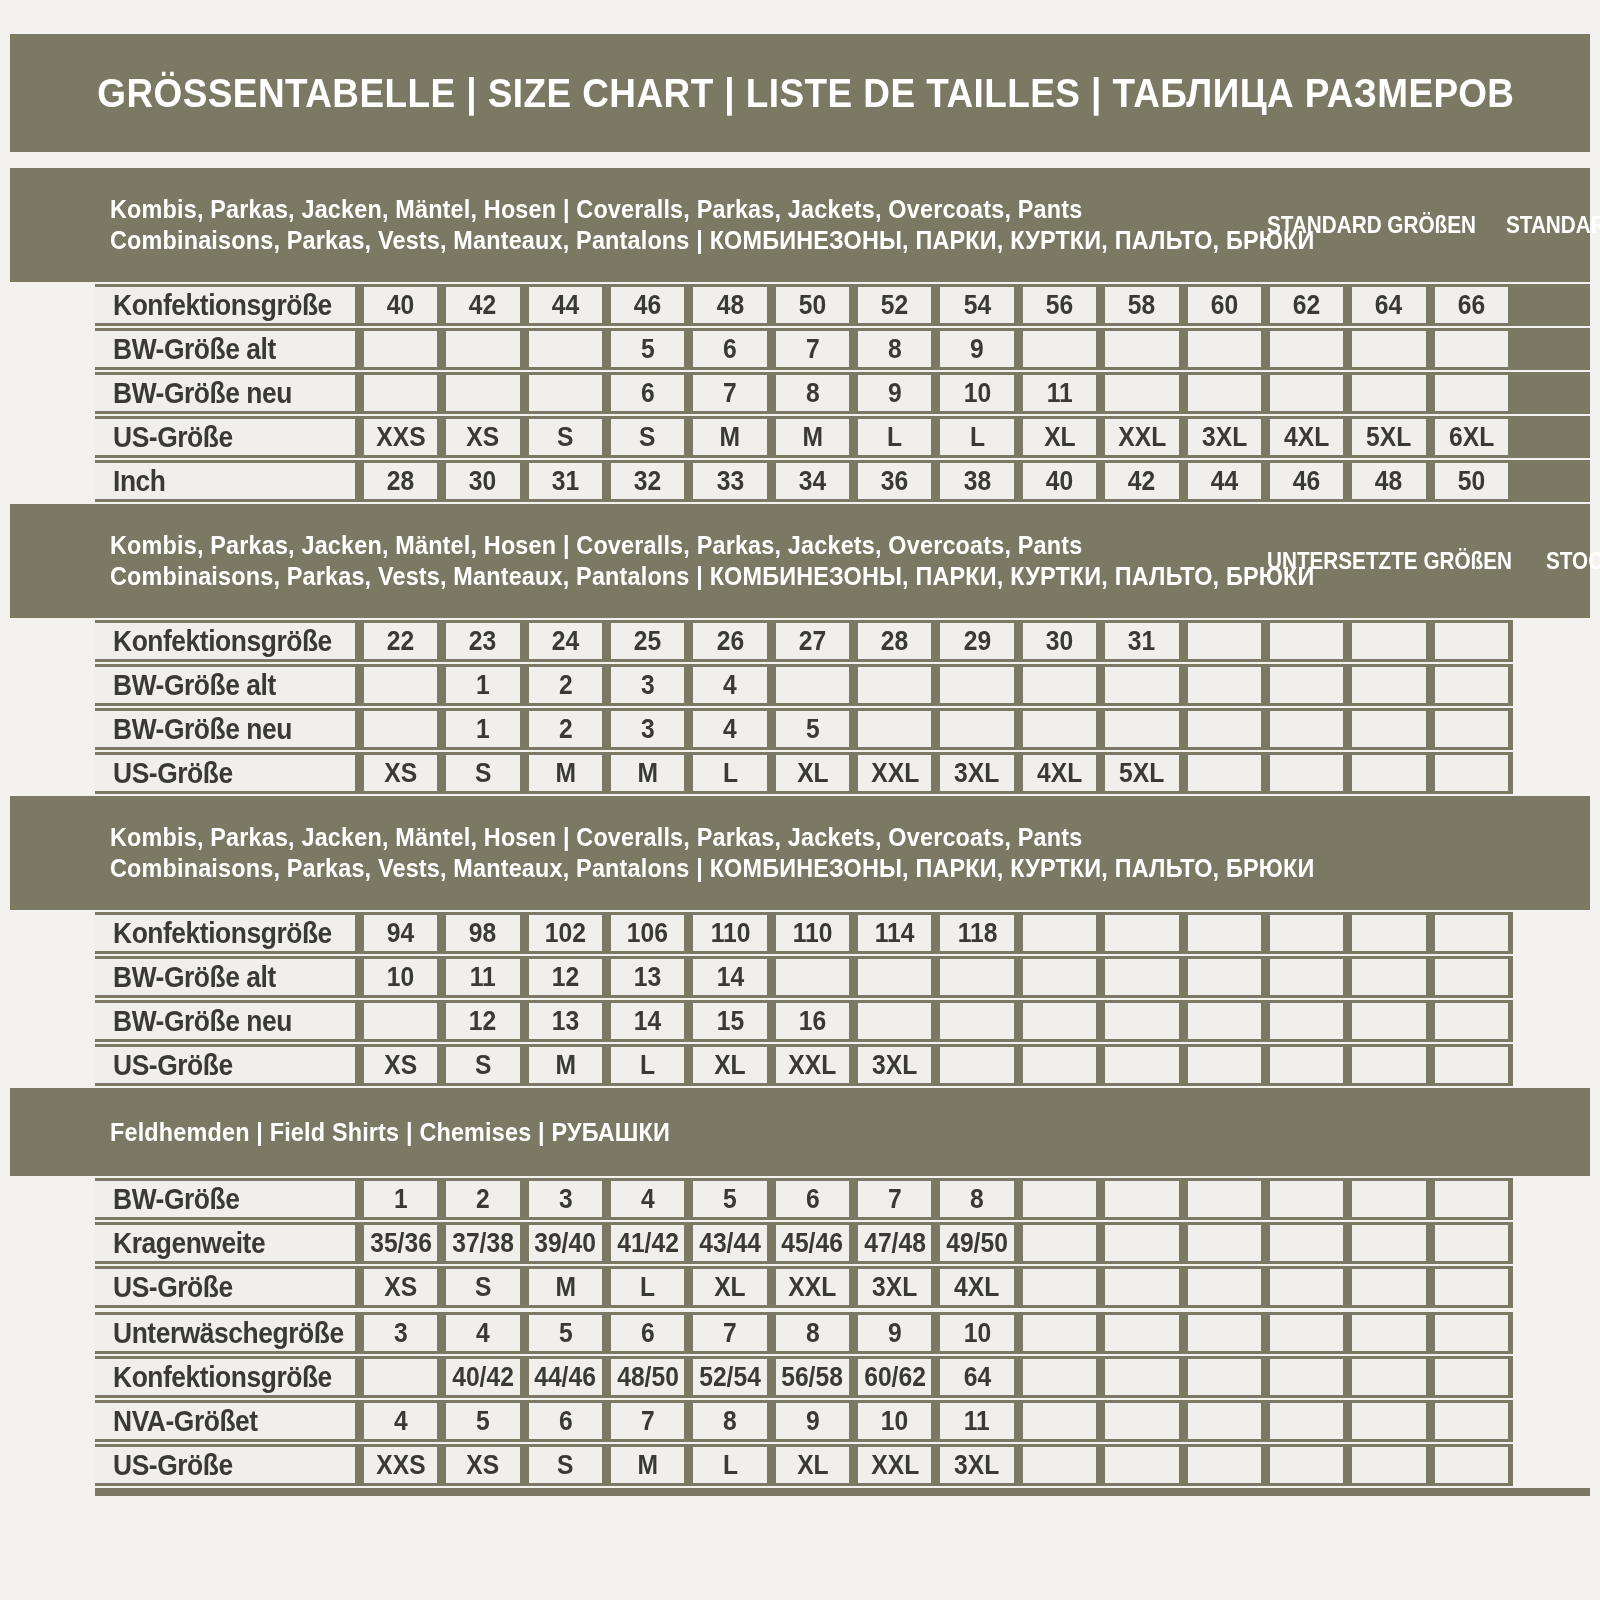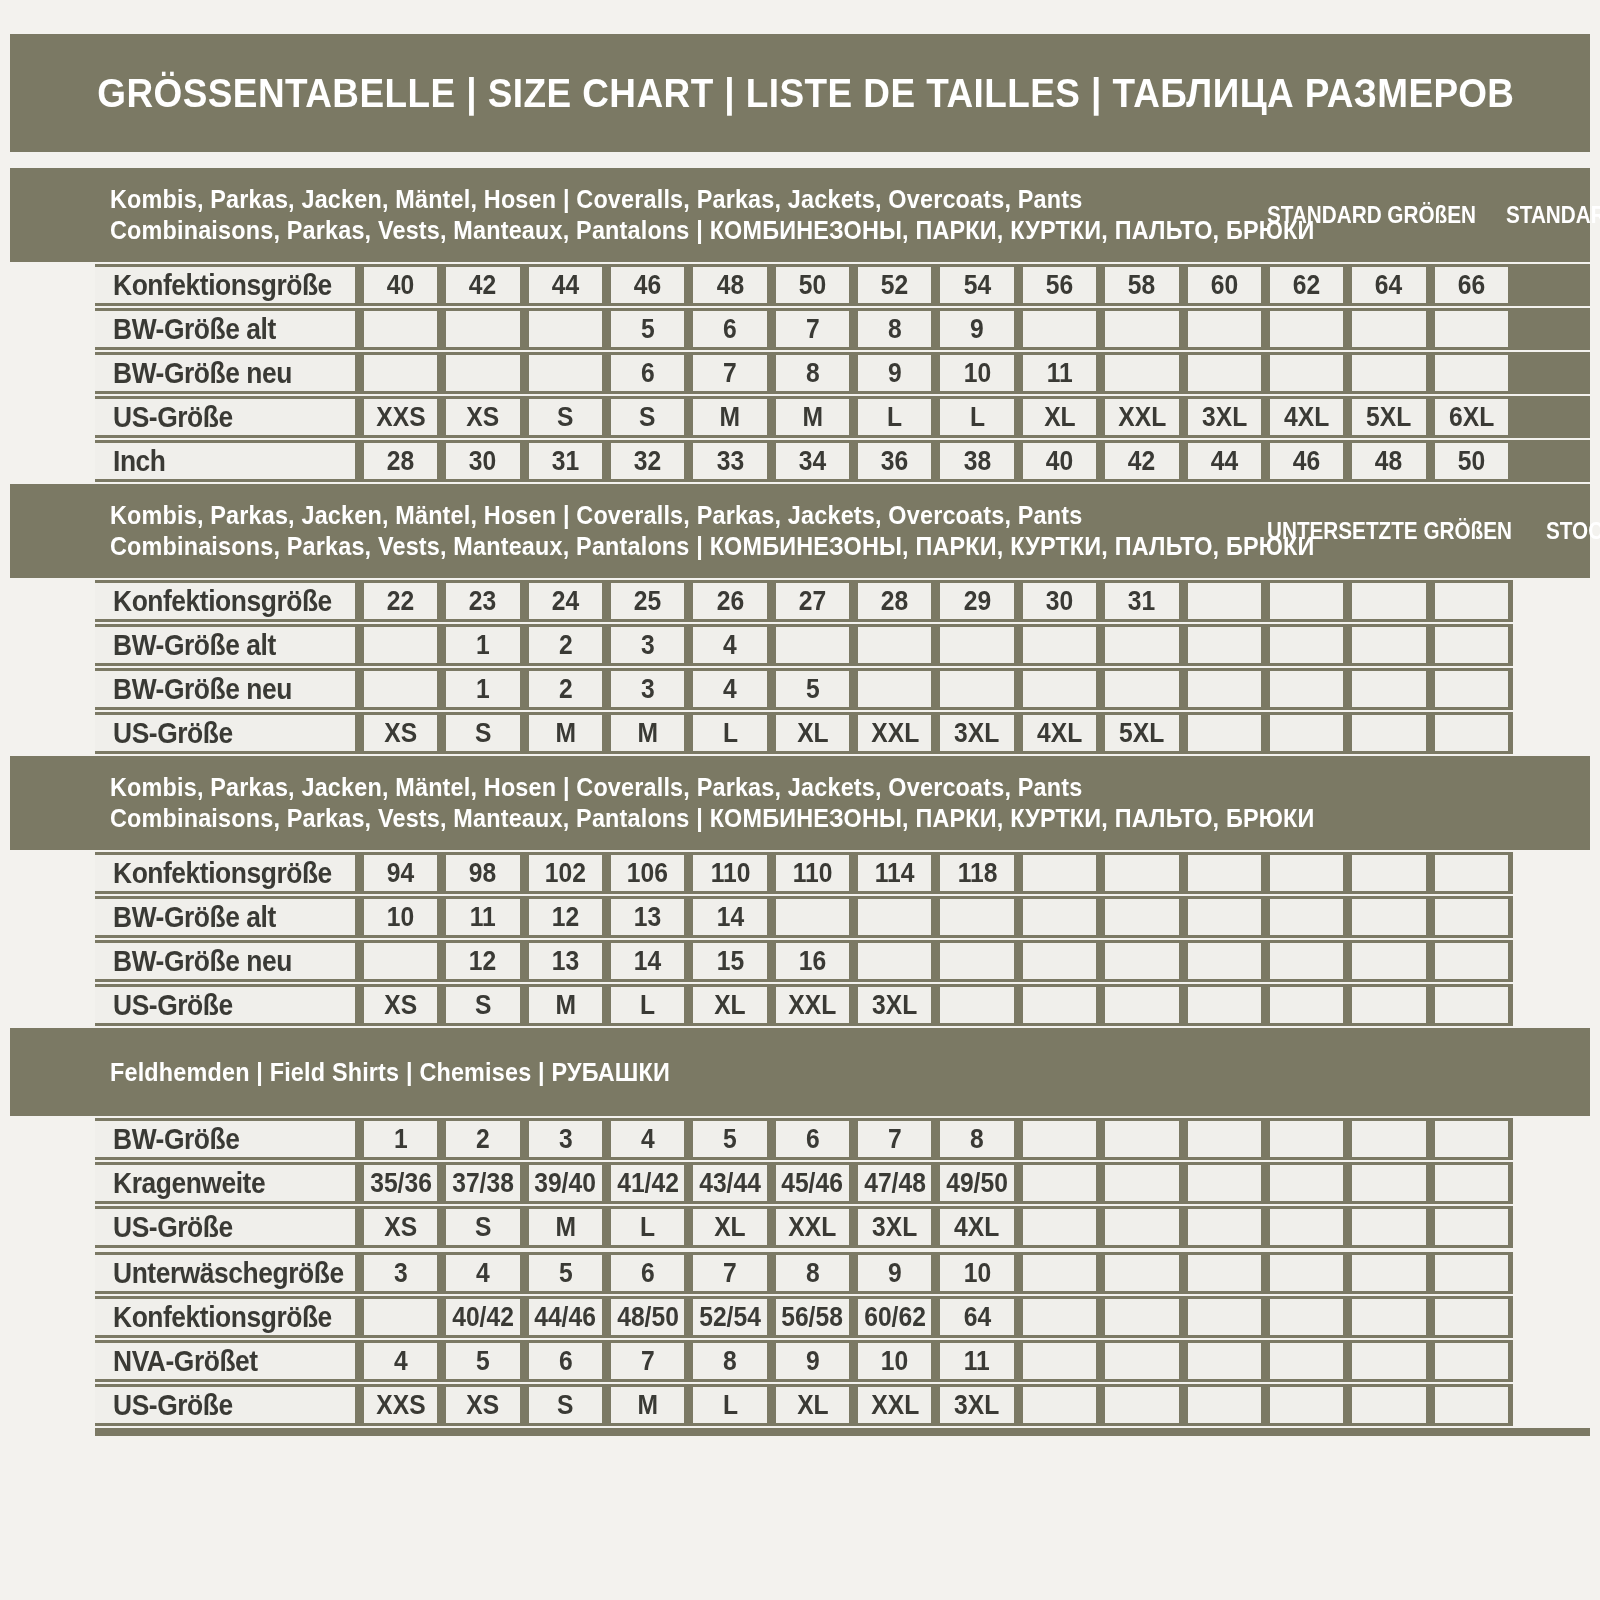--- a/index.html
+++ b/index.html
@@ -23,21 +23,21 @@
     margin-top:34px;height:118px;background:var(--olive);
     display:flex;align-items:center;margin-bottom:16px;
   }
   .banner-text{
     color:var(--snow);font-size:41px;padding-left:97px;letter-spacing:0.5px;
     transform:scaleX(0.9);transform-origin:left center;white-space:nowrap;
   }
   
   .band{
     position:relative;background:var(--olive);color:var(--snow);
-    height:94px;padding-left:100px;box-sizing:border-box;
+    height:114px;padding-left:100px;box-sizing:border-box;
     display:flex;flex-direction:column;justify-content:center;gap:7px;
   }
   .band.single{height:88px;}
   .band .line{
     font-size:26px;letter-spacing:0.2px;white-space:nowrap;
     transform:scaleX(0.9);transform-origin:left center;
   }
   .band-side{
     position:absolute;left:1257px;top:50%;transform:translateY(-50%);
     display:flex;flex-direction:row;gap:7px;

